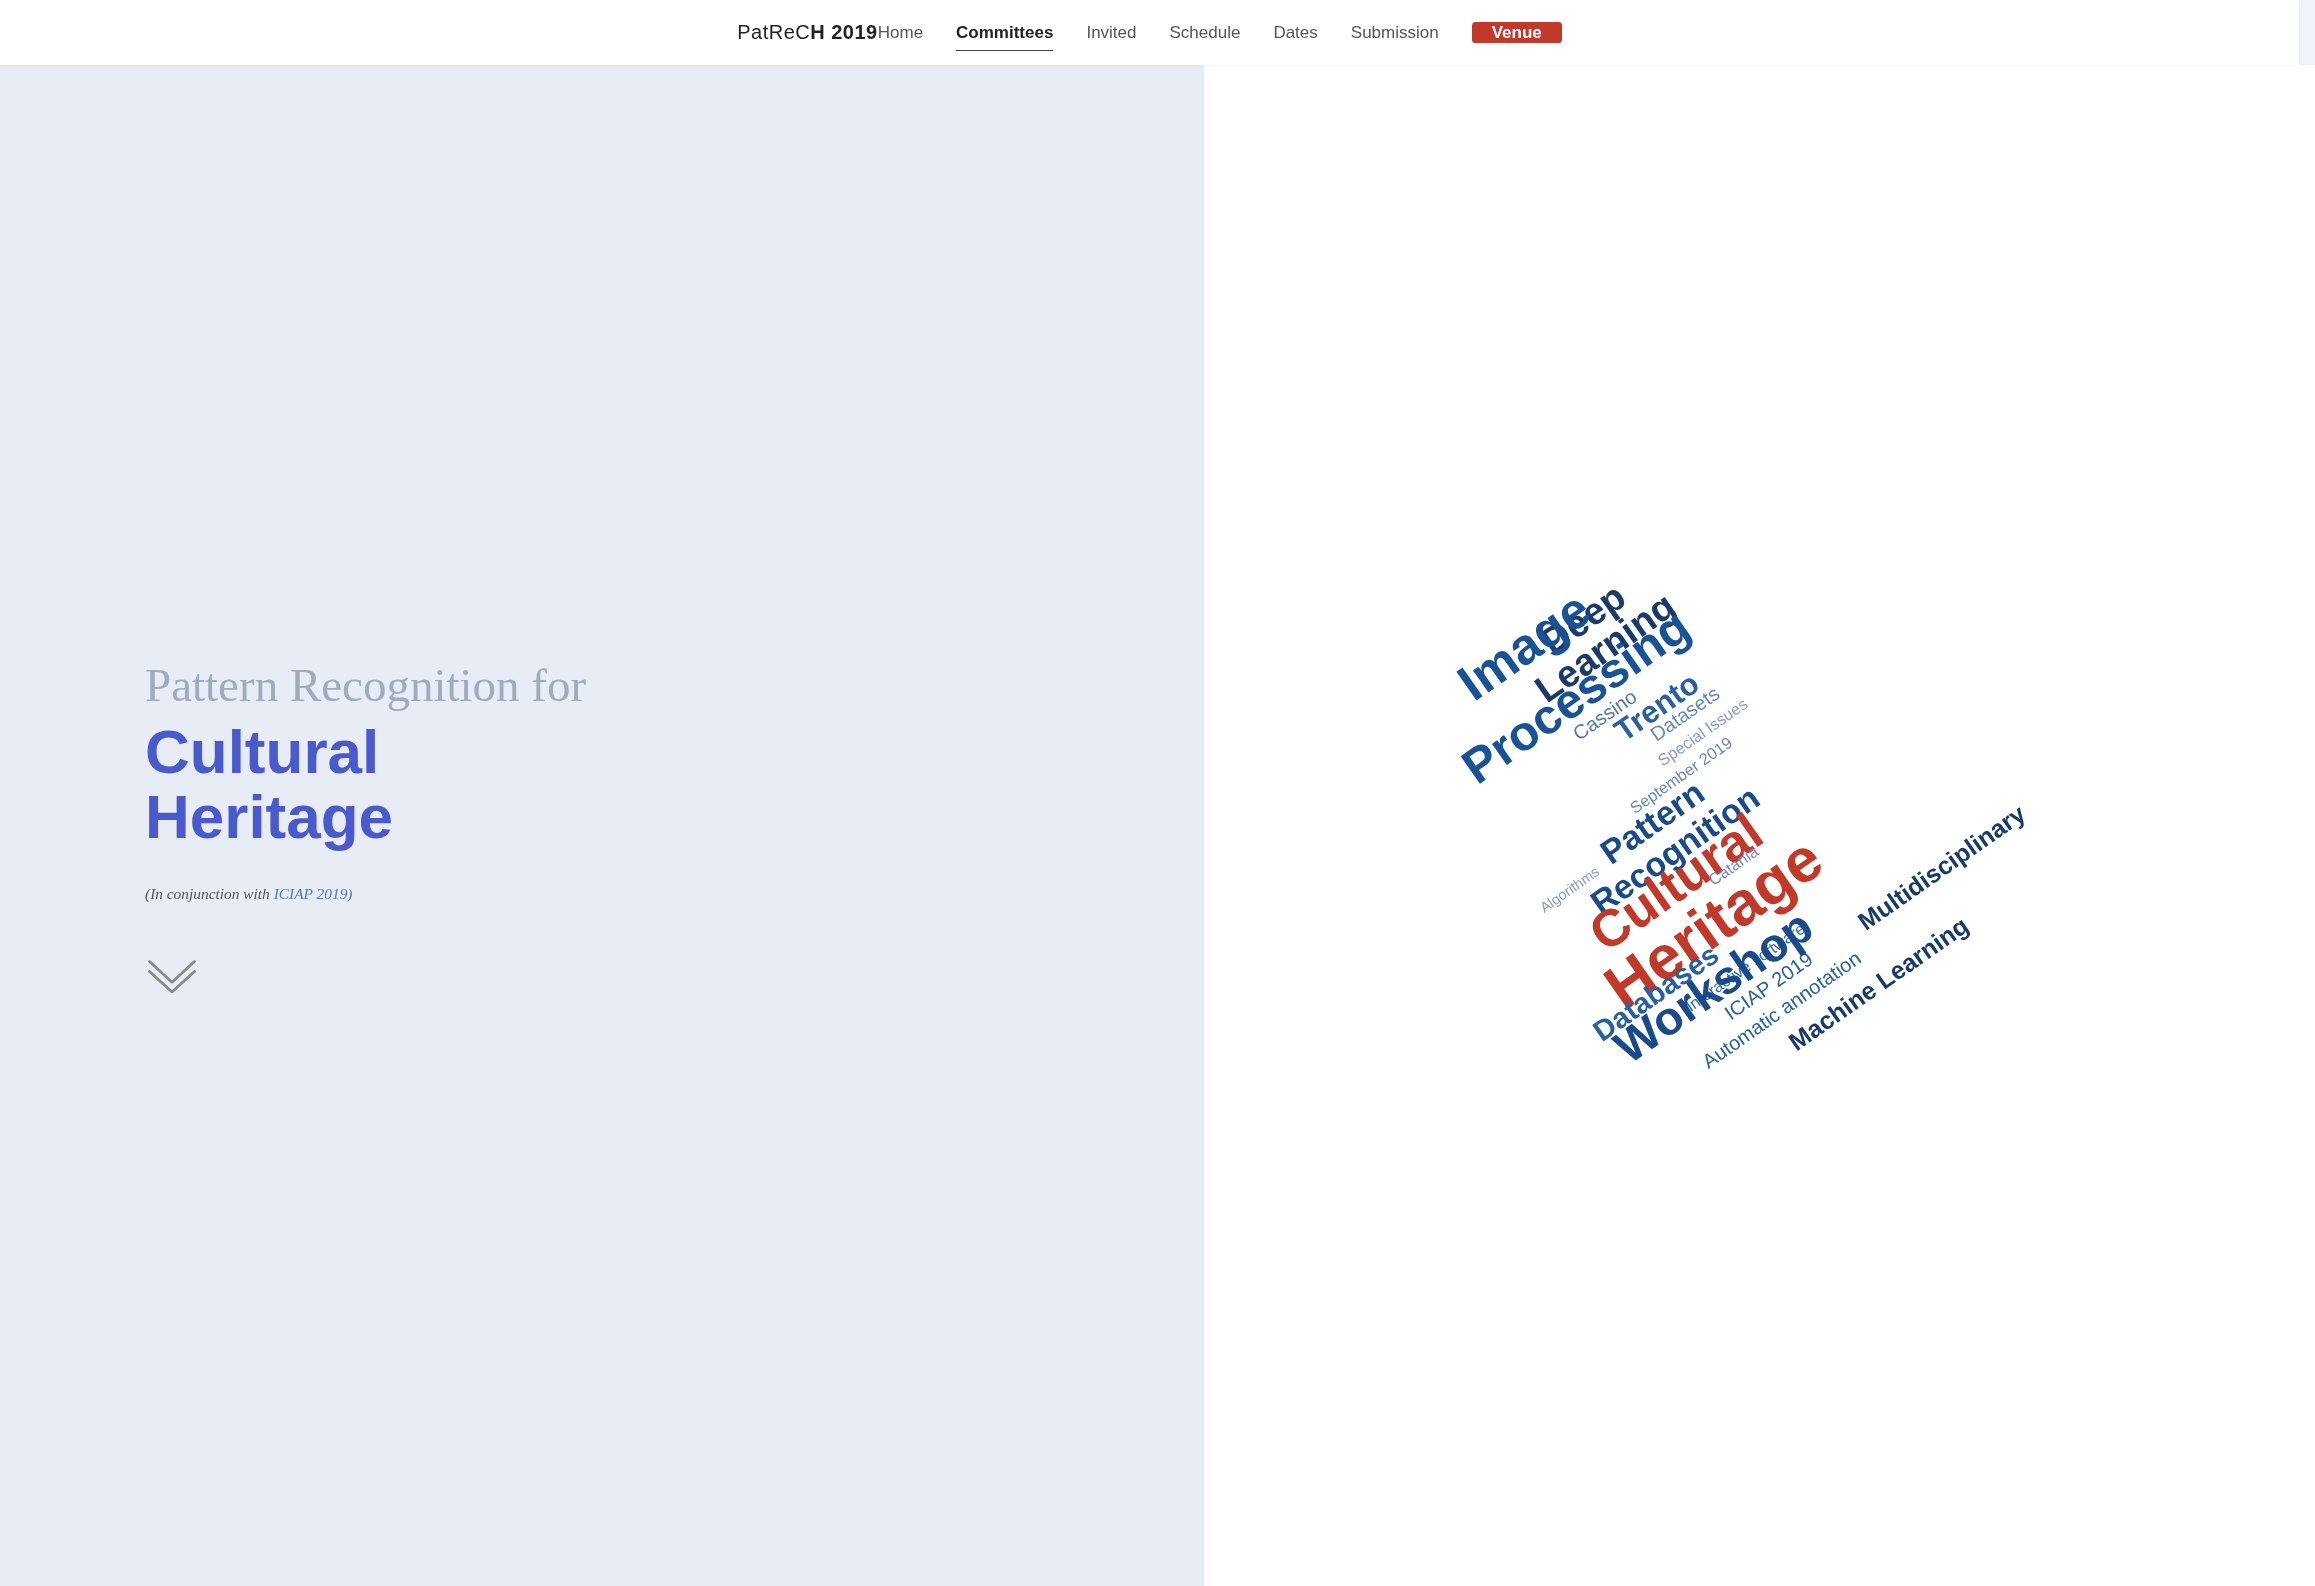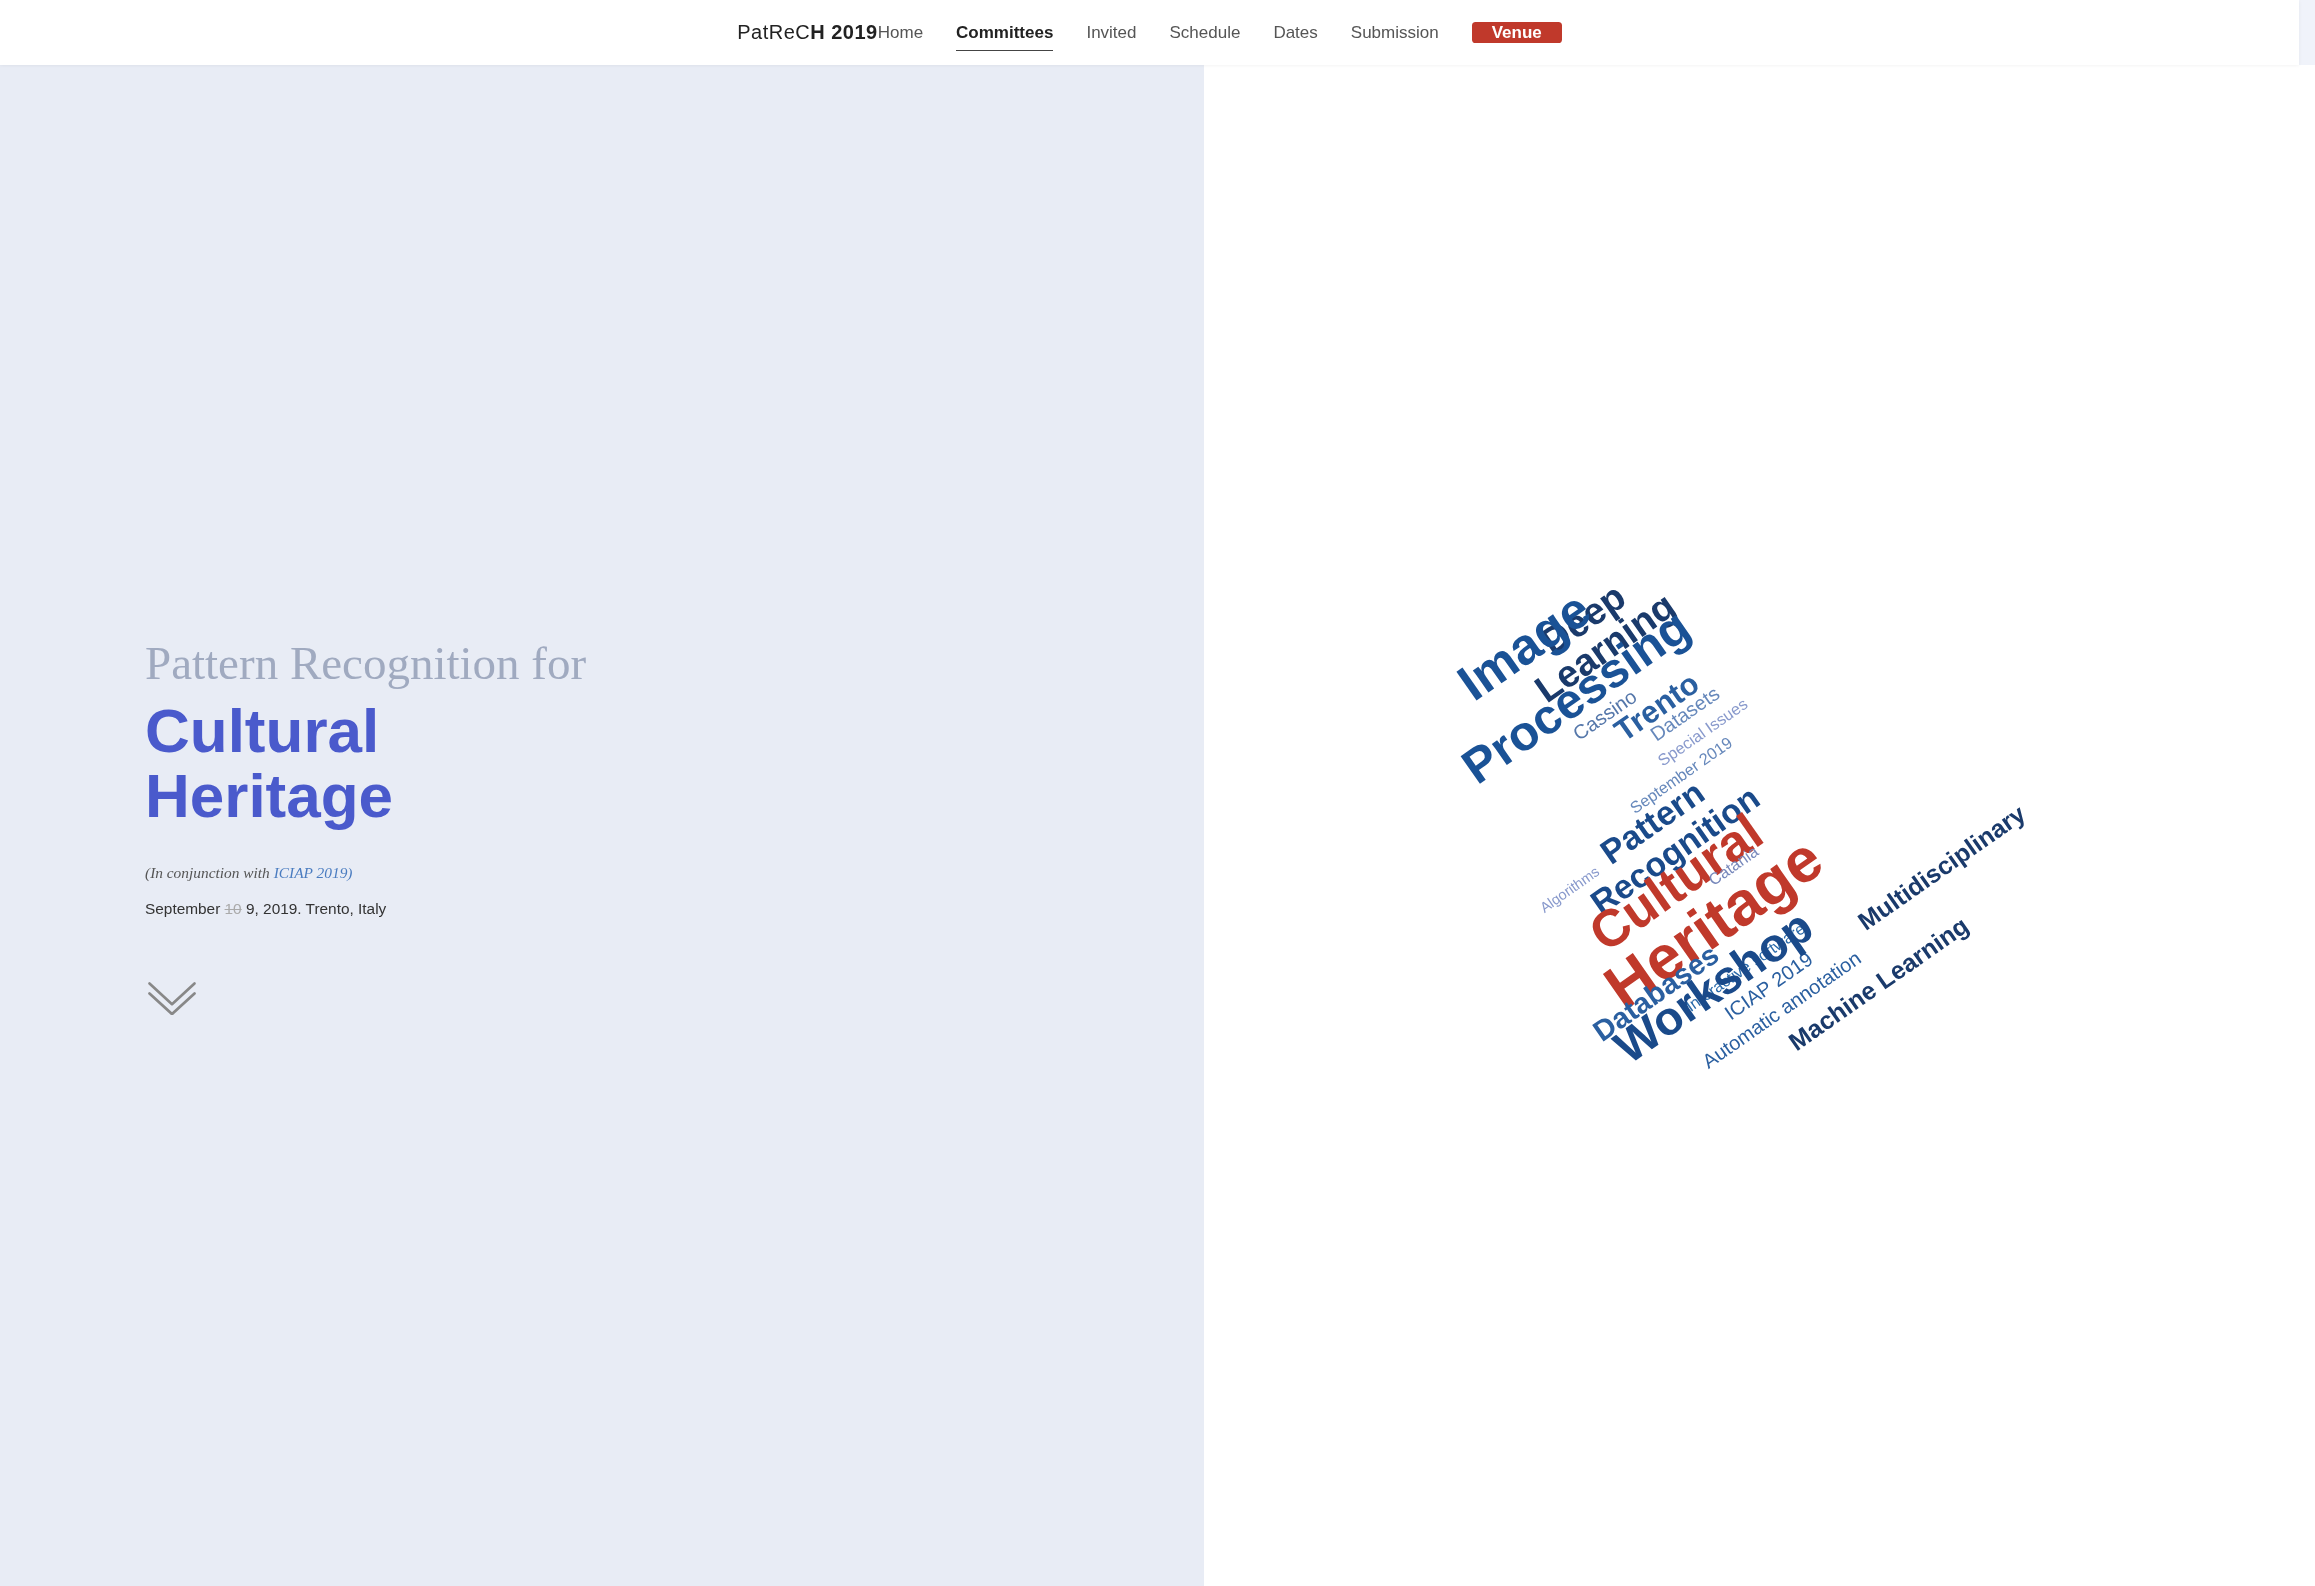--- a/index.html
+++ b/index.html
@@ -192,23 +192,20 @@
 <section class="hero">
 
   <div class="hero-left">
     <div class="hero-title-light">Pattern Recognition for</div>
     <div class="hero-title-bold">
       <span>Cultural</span><br>
       <span>Heritage</span>
     </div>
     <div class="hero-conjunction">
       <span>(In conjunction with </span><a href="#">ICIAP 2019)</a>
-    </div>
-    <div class="hero-date">
-      <span>September </span><span class="strikethrough">10</span><span> 9, 2019. Trento, Italy</span>
     </div>
     <div class="hero-arrow">
       <svg class="chevron-svg" viewBox="0 0 60 40">
         <polyline points="5,5 30,28 55,5" fill="none" stroke="#888" stroke-width="3" stroke-linecap="round" stroke-linejoin="round"></polyline>
         <polyline points="5,16 30,39 55,16" fill="none" stroke="#888" stroke-width="3" stroke-linecap="round" stroke-linejoin="round"></polyline>
       </svg>
     </div>
   </div>
 
   <div class="hero-right">

